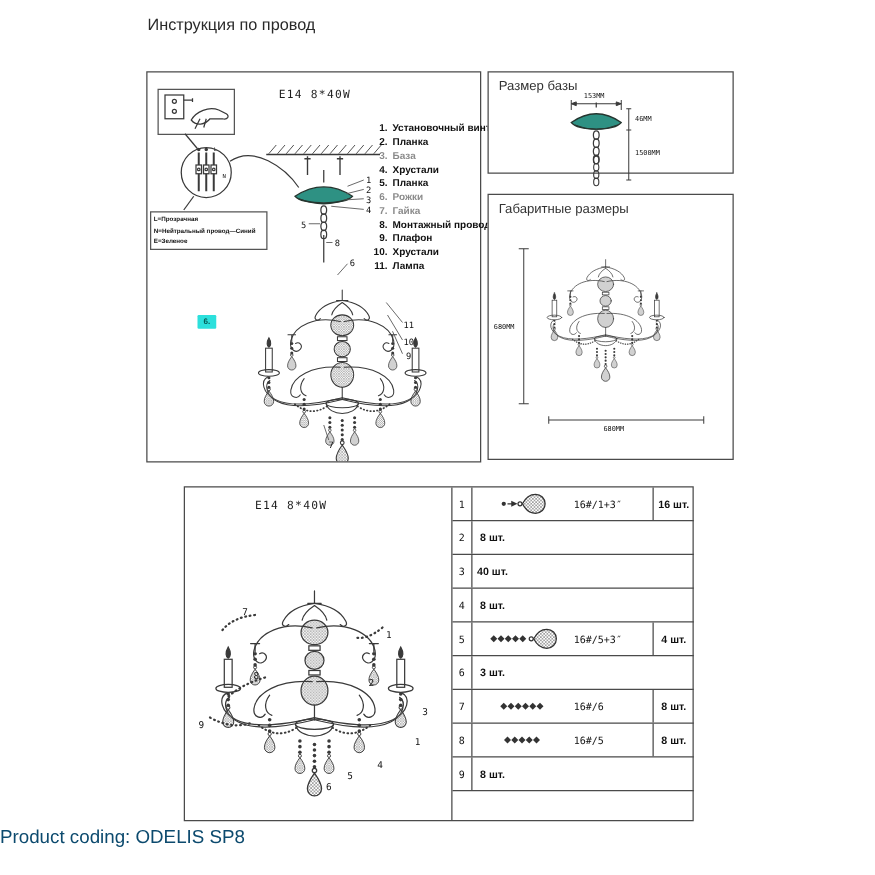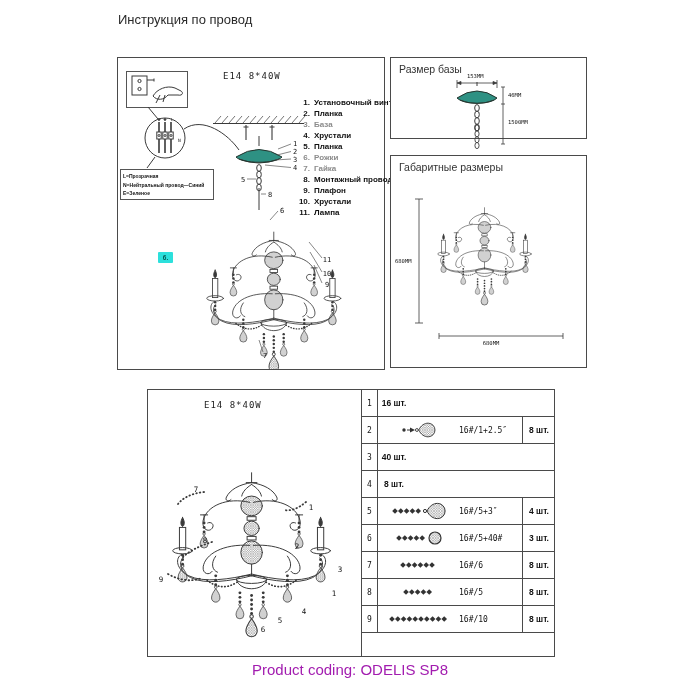--- a/index.html
+++ b/index.html
@@ -24,21 +24,21 @@
   
   .ptable{position:absolute;left:213px;top:0;height:100%;width:194px;border-left:1px solid #4a4a4a;display:flex;flex-direction:column}
   .trow{display:flex;height:27px;border-bottom:1px solid #4a4a4a;flex:none}
   .tc{display:flex;align-items:center;height:100%}
   .tc.num{width:16px;justify-content:center;border-right:1px solid #4a4a4a;font-family:"DejaVu Sans Mono",monospace;font-size:8px;color:#111}
   .tc.mid{flex:1;border-right:1px solid #4a4a4a;padding:0 3px}
   .ticon{width:78px;display:flex;justify-content:center;align-items:center}
   .tsize{width:58px;font-family:"DejaVu Sans Mono",monospace;font-size:8px;color:#111;white-space:nowrap}
   .tc.qty{width:32px;justify-content:center;font-size:8.5px;font-weight:700;color:#111;white-space:nowrap}
   .tfill{flex:1}
-  .footer{position:absolute;left:0;right:0;top:661px;text-align:center;font-size:15px;color:#a21caf}
+  .footer{position:absolute;left:0;right:0;top:661px;font-size:15px;color:#0c4a6e}
   text{font-family:"DejaVu Sans Mono",monospace}
 </style>
 </head>
 <body>
 
 <svg width="0" height="0" style="position:absolute" aria-hidden="true">
 <defs>
   <pattern id="xh" patternUnits="userSpaceOnUse" width="2.6" height="2.6">
     <path d="M0 0 L2.6 2.6 M2.6 0 L0 2.6" stroke="#777" stroke-width="0.45" fill="none"></path>
   </pattern>
@@ -310,37 +310,37 @@
       <text x="13" y="192">9</text>
       <text x="186" y="206">1</text>
       <text x="156" y="224">4</text>
       <text x="132" y="233">5</text>
       <text x="115" y="242">6</text>
     </g>
   </svg>
   <div class="ptable">
     <div style="display:contents"><div class="trow">
           <div class="tc num">1</div>
-          <div class="tc qty">16 шт.</div>
-        </div><div class="trow">
-          <div class="tc num">2</div>
           <div class="tc mid">
             <span class="ticon">
-              <svg width="42" height="26" viewBox="0 0 42 26">
+              <svg width="44" height="26" viewBox="0 0 44 26">
                 <circle cx="5" cy="13" r="1.7" fill="#333"></circle>
                 <path d="M8 13 h5" stroke="#333" stroke-width="1"></path>
                 <path d="M11 10.6 L16 13 L11 15.4 Z" fill="#333"></path>
-                <g transform="translate(26,13) scale(0.9)" stroke="#333" stroke-width="1" fill="none">
+                <g transform="translate(27,13) scale(1)" stroke="#333" stroke-width="1" fill="none">
       <circle cx="-9" cy="0" r="1.6"></circle>
       <path d="M-7 0 C-4.5 -5.2 -0.5 -7.6 3.5 -7.6 A7.6 7.6 0 1 1 3.5 7.6 C-0.5 7.6 -4.5 5.2 -7 0 Z" fill="url(#xh)"></path>
                 </g>
               </svg>
             </span>
-            <span class="tsize">16#/1+2.5″</span>
+            <span class="tsize">16#/1+3″</span>
           </div>
+          <div class="tc qty">16 шт.</div>
+        </div><div class="trow">
+          <div class="tc num">2</div>
           <div class="tc qty">8 шт.</div>
         </div><div class="trow">
           <div class="tc num">3</div>
           <div class="tc qty">40 шт.</div>
         </div><div class="trow">
           <div class="tc num">4</div>
           <div class="tc qty">8 шт.</div>
         </div><div class="trow">
           <div class="tc num">5</div>
           <div class="tc mid">
@@ -355,33 +355,20 @@
       <circle cx="-9" cy="0" r="1.6"></circle>
       <path d="M-7 0 C-4.5 -5.2 -0.5 -7.6 3.5 -7.6 A7.6 7.6 0 1 1 3.5 7.6 C-0.5 7.6 -4.5 5.2 -7 0 Z" fill="url(#xh)"></path>
                 </g>
               </svg>
             </span>
             <span class="tsize">16#/5+3″</span>
           </div>
           <div class="tc qty">4 шт.</div>
         </div><div class="trow">
           <div class="tc num">6</div>
-          <div class="tc mid">
-            <span class="ticon">
-              <svg width="52" height="26" viewBox="0 0 52 26">
-                <path d="M5 10.2 L7.8 13 L5 15.8 L2.2 13 Z" fill="#333"></path>
-                <path d="M10.8 10.2 L13.600000000000001 13 L10.8 15.8 L8 13 Z" fill="#333"></path>
-                <path d="M16.6 10.2 L19.400000000000002 13 L16.6 15.8 L13.8 13 Z" fill="#333"></path>
-                <path d="M22.400000000000002 10.2 L25.200000000000003 13 L22.400000000000002 15.8 L19.6 13 Z" fill="#333"></path>
-                <path d="M28.200000000000003 10.2 L31.000000000000004 13 L28.200000000000003 15.8 L25.400000000000002 13 Z" fill="#333"></path>
-                <circle cx="41" cy="13" r="6" fill="url(#xh)" stroke="#333" stroke-width="1.2"></circle>
-              </svg>
-            </span>
-            <span class="tsize">16#/5+40#</span>
-          </div>
           <div class="tc qty">3 шт.</div>
         </div><div class="trow">
           <div class="tc num">7</div>
           <div class="tc mid">
             <span class="ticon">
               <svg width="44" height="26" viewBox="0 0 44 26">
                 <path d="M5 10.2 L7.8 13 L5 15.8 L2.2 13 Z" fill="#333"></path>
                 <path d="M10.8 10.2 L13.600000000000001 13 L10.8 15.8 L8 13 Z" fill="#333"></path>
                 <path d="M16.6 10.2 L19.400000000000002 13 L16.6 15.8 L13.8 13 Z" fill="#333"></path>
                 <path d="M22.400000000000002 10.2 L25.200000000000003 13 L22.400000000000002 15.8 L19.6 13 Z" fill="#333"></path>
@@ -402,36 +389,19 @@
                 <path d="M16.6 10.2 L19.400000000000002 13 L16.6 15.8 L13.8 13 Z" fill="#333"></path>
                 <path d="M22.400000000000002 10.2 L25.200000000000003 13 L22.400000000000002 15.8 L19.6 13 Z" fill="#333"></path>
                 <path d="M28.200000000000003 10.2 L31.000000000000004 13 L28.200000000000003 15.8 L25.400000000000002 13 Z" fill="#333"></path>
               </svg>
             </span>
             <span class="tsize">16#/5</span>
           </div>
           <div class="tc qty">8 шт.</div>
         </div><div class="trow">
           <div class="tc num">9</div>
-          <div class="tc mid">
-            <span class="ticon">
-              <svg width="67" height="26" viewBox="0 0 67 26">
-                <path d="M5 10.2 L7.8 13 L5 15.8 L2.2 13 Z" fill="#333"></path>
-                <path d="M10.8 10.2 L13.600000000000001 13 L10.8 15.8 L8 13 Z" fill="#333"></path>
-                <path d="M16.6 10.2 L19.400000000000002 13 L16.6 15.8 L13.8 13 Z" fill="#333"></path>
-                <path d="M22.400000000000002 10.2 L25.200000000000003 13 L22.400000000000002 15.8 L19.6 13 Z" fill="#333"></path>
-                <path d="M28.200000000000003 10.2 L31.000000000000004 13 L28.200000000000003 15.8 L25.400000000000002 13 Z" fill="#333"></path>
-                <path d="M34 10.2 L36.8 13 L34 15.8 L31.2 13 Z" fill="#333"></path>
-                <path d="M39.8 10.2 L42.599999999999994 13 L39.8 15.8 L37 13 Z" fill="#333"></path>
-                <path d="M45.599999999999994 10.2 L48.39999999999999 13 L45.599999999999994 15.8 L42.8 13 Z" fill="#333"></path>
-                <path d="M51.39999999999999 10.2 L54.19999999999999 13 L51.39999999999999 15.8 L48.599999999999994 13 Z" fill="#333"></path>
-                <path d="M57.19999999999999 10.2 L59.999999999999986 13 L57.19999999999999 15.8 L54.39999999999999 13 Z" fill="#333"></path>
-              </svg>
-            </span>
-            <span class="tsize">16#/10</span>
-          </div>
           <div class="tc qty">8 шт.</div>
         </div></div>
     <div class="tfill"></div>
   </div>
 </div>
 
 <div class="footer">Product coding: ODELIS SP8</div>
 
 </body></html>

